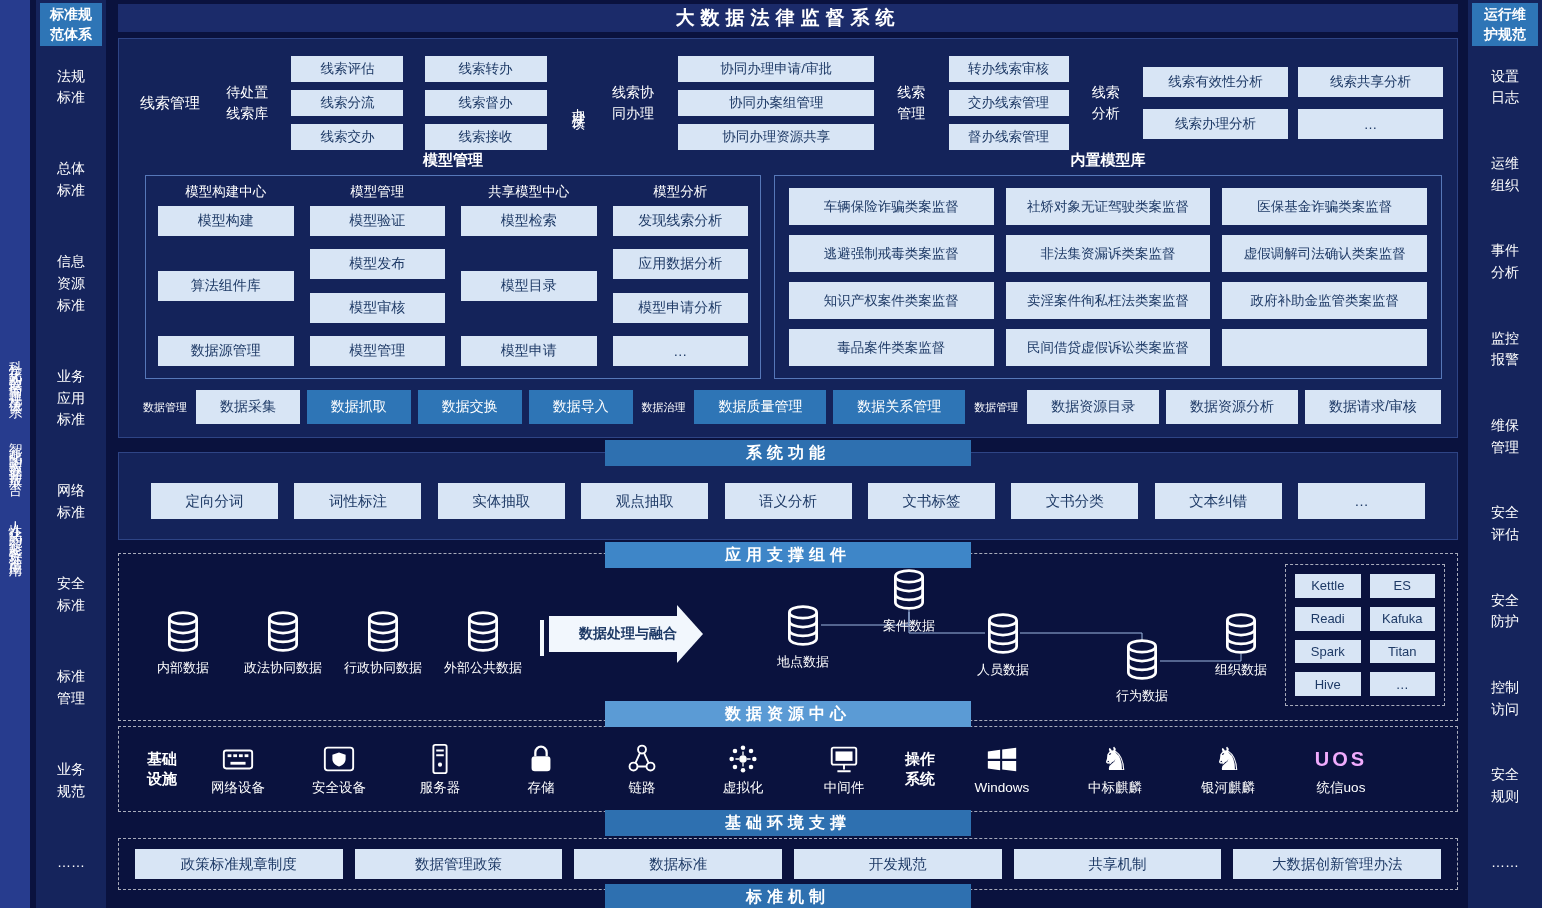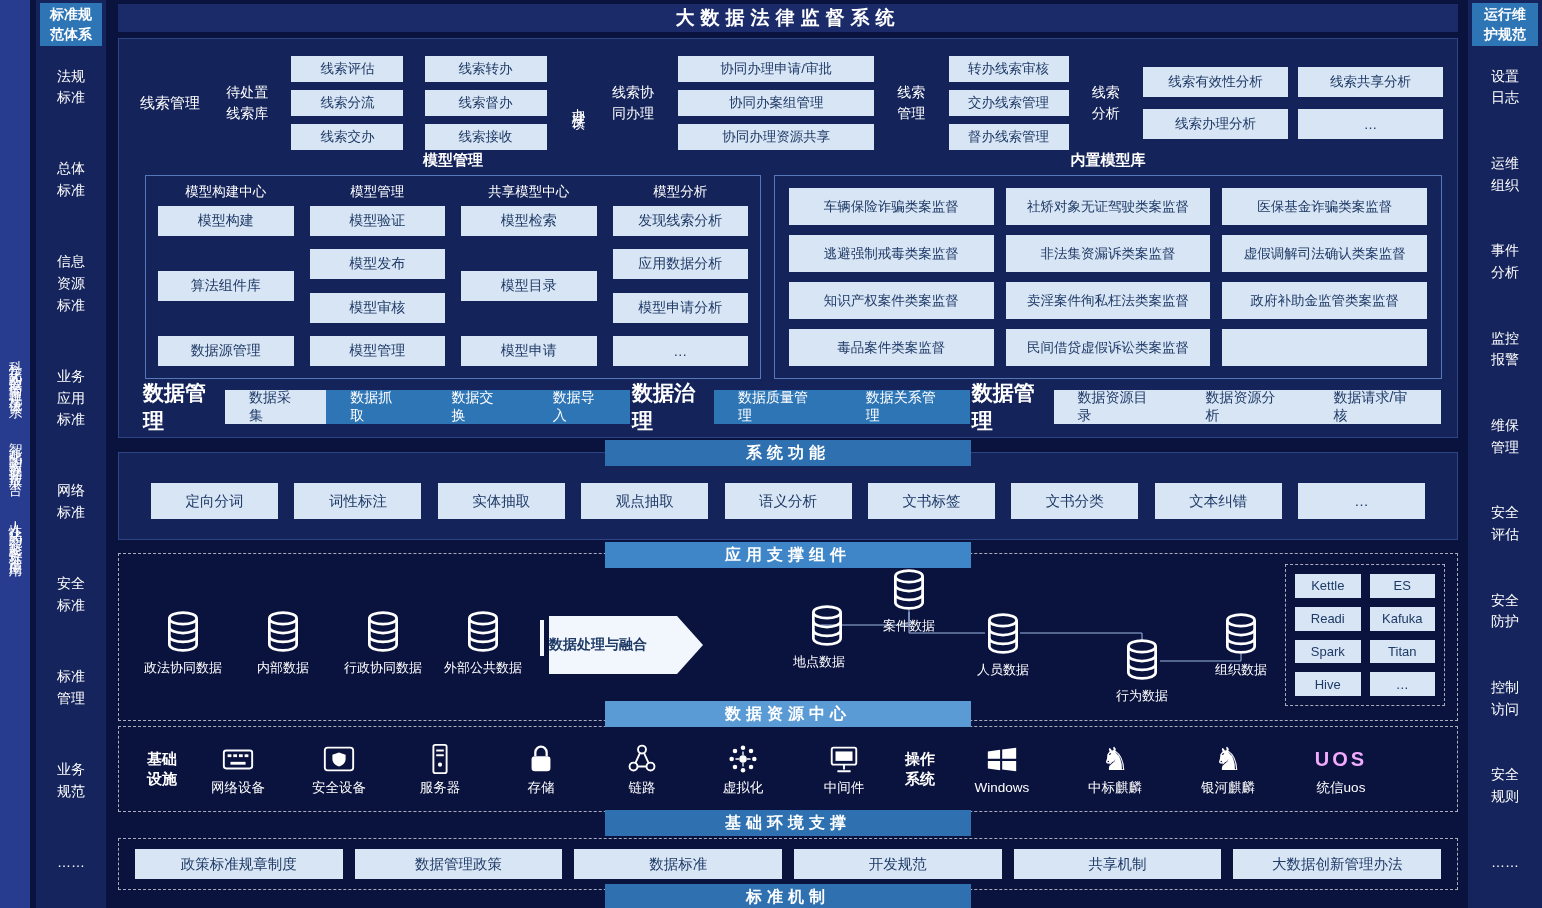--- a/index.html
+++ b/index.html
@@ -63,21 +63,21 @@
   .model-col-boxes { flex:1; display:flex; flex-direction:column; justify-content:space-between; padding:2px 4px; }
   .model-col-boxes .box-light { height:30px; }
   .library-panel { border:1px solid #5677b8; height:204px; display:grid; grid-template-columns:repeat(3,1fr);
                    gap:10px 12px; padding:12px 14px; }
   .library-panel .box-light { font-size:13.5px; }
 
   
   .data-row { position:absolute; left:22px; top:350px; width:1300px; height:36px;
               display:flex; align-items:center; justify-content:space-between; }
   .dr-item { height:34px; display:flex; align-items:center; justify-content:center; padding:0 24px; font-size:14px; }
-  .dr-item.label { color:#fff; font-weight:700; padding:0 2px; font-size:21px; background:none; }
+  .dr-item.label { color:#fff; font-weight:400; padding:0 2px; font-size:11px; background:none; }
   .dr-item.light { background:#d8e5f5; color:#1e3a66; }
   .dr-item.blue  { background:#2e75b6; color:#fff; }
 
   
   .bar { position:absolute; left:50%; transform:translateX(-50%); width:366px; height:26px; z-index:6;
          display:flex; align-items:center; justify-content:center; color:#fff; font-weight:700;
          font-size:16px; letter-spacing:5px; background:#2e70b0; }
   .bar-sys  { top:440px; }
   .bar-app  { top:542px; background:#3e86c8; }
   .bar-dc   { top:701px; background:#5b9bd5; }
@@ -87,30 +87,30 @@
   .sys-boxes { position:absolute; top:30px; left:32px; right:32px; display:flex; justify-content:space-between; }
   .sys-boxes .box-light { width:127px; height:36px; font-size:14.5px; }
 
   
   .app-panel { position:absolute; left:6px; top:553px; width:1340px; height:168px;
                border:1px dashed rgba(255,255,255,.65); }
   .src-dbs { position:absolute; left:14px; top:56px; display:flex; }
   .db-item { width:100px; display:flex; flex-direction:column; align-items:center; gap:5px;
              color:#ffffff; font-size:13px; text-align:center; }
   .db-svg { width:36px; height:44px; }
-  .fusion-arrow { position:absolute; left:430px; top:62px; width:128px; height:58px; background:#f2f7fd;
-                  display:flex; align-items:center; justify-content:flex-start; color:#1e3a66;
+  .fusion-arrow { position:absolute; left:430px; top:62px; width:128px; height:36px; background:#f2f7fd;
+                  display:flex; align-items:center; justify-content:flex-end; color:#1e3a66;
                   font-weight:700; font-size:14px; }
   .fusion-arrow::before { content:''; position:absolute; left:-9px; top:4px; width:4px; height:36px; background:#f2f7fd; }
   .fusion-arrow::after { content:''; position:absolute; left:100%; top:50%; transform:translateY(-50%);
                   border-left:26px solid #f2f7fd; border-top:29px solid transparent; border-bottom:29px solid transparent; }
   .connectors { position:absolute; left:0; top:0; pointer-events:none; }
   .res-dbs { position:absolute; inset:0; }
   .res-dbs .db-item { position:absolute; width:84px; }
-  .res-dbs .db-item:nth-of-type(1) { left:642px; top:50px;align-items:flex-end; }
+  .res-dbs .db-item:nth-of-type(1) { left:642px; top:50px; }
   .res-dbs .db-item:nth-of-type(2) { left:748px; top:14px; }
   .res-dbs .db-item:nth-of-type(3) { left:842px; top:58px; }
   .res-dbs .db-item:nth-of-type(4) { left:981px; top:84px; }
   .res-dbs .db-item:nth-of-type(5) { left:1080px; top:58px; }
   .tech-box { position:absolute; right:12px; top:10px; width:160px; height:142px;
               border:1px dashed rgba(255,255,255,.65); display:grid; grid-template-columns:1fr 1fr;
               gap:9px; padding:9px; }
   .tech-box .box-light { font-size:13px; }
 
   
@@ -330,28 +330,28 @@
     </section>
 
     <div class="bar bar-app">应用支撑组件</div>
     <section class="app-panel">
       <div class="src-dbs">
 
           <div class="db-item">
             <svg class="db-svg" viewBox="0 0 34 42">
               <use href="#db-icon"></use>
             </svg>
+            <span class="db-label">内部数据</span>
+          </div>
+
+          <div class="db-item">
+            <svg class="db-svg" viewBox="0 0 34 42">
+              <use href="#db-icon"></use>
+            </svg>
             <span class="db-label">政法协同数据</span>
-          </div>
-
-          <div class="db-item">
-            <svg class="db-svg" viewBox="0 0 34 42">
-              <use href="#db-icon"></use>
-            </svg>
-            <span class="db-label">内部数据</span>
           </div>
 
           <div class="db-item">
             <svg class="db-svg" viewBox="0 0 34 42">
               <use href="#db-icon"></use>
             </svg>
             <span class="db-label">行政协同数据</span>
           </div>
 
           <div class="db-item">

